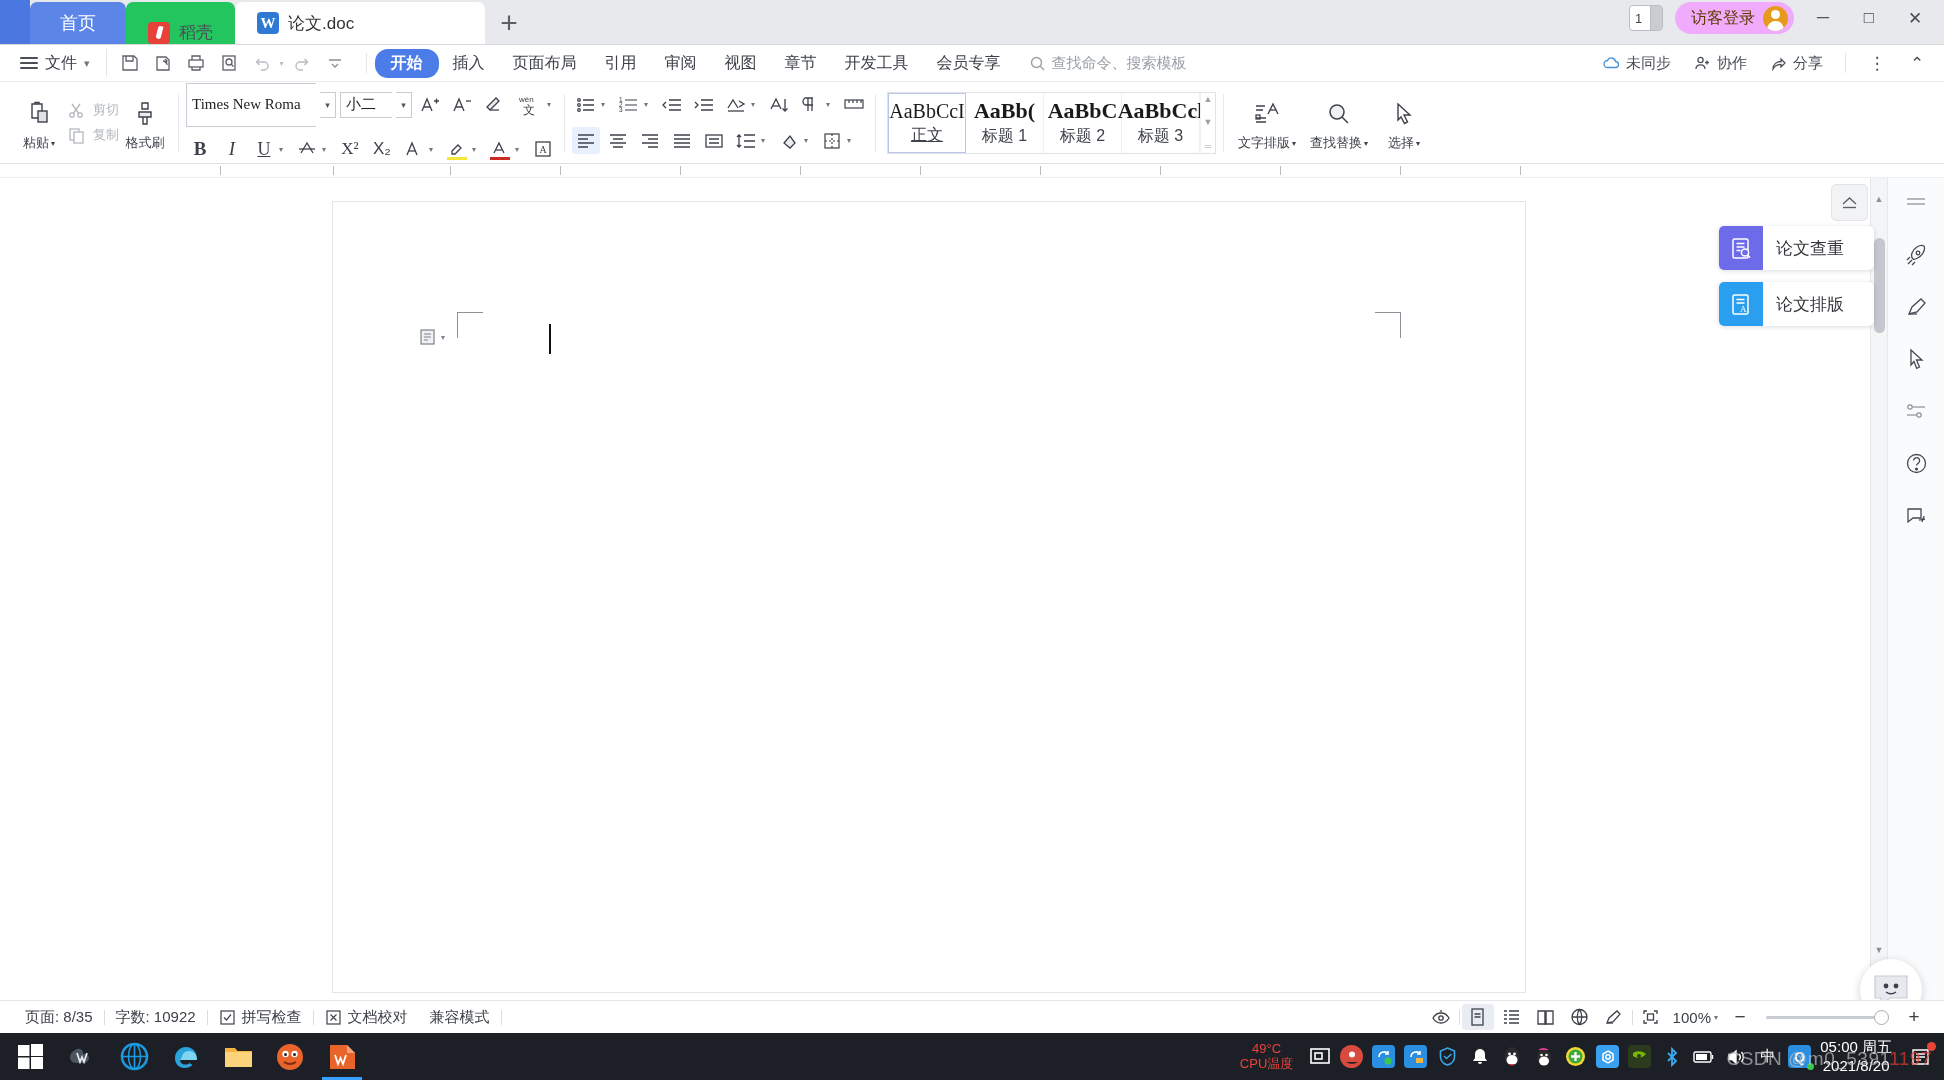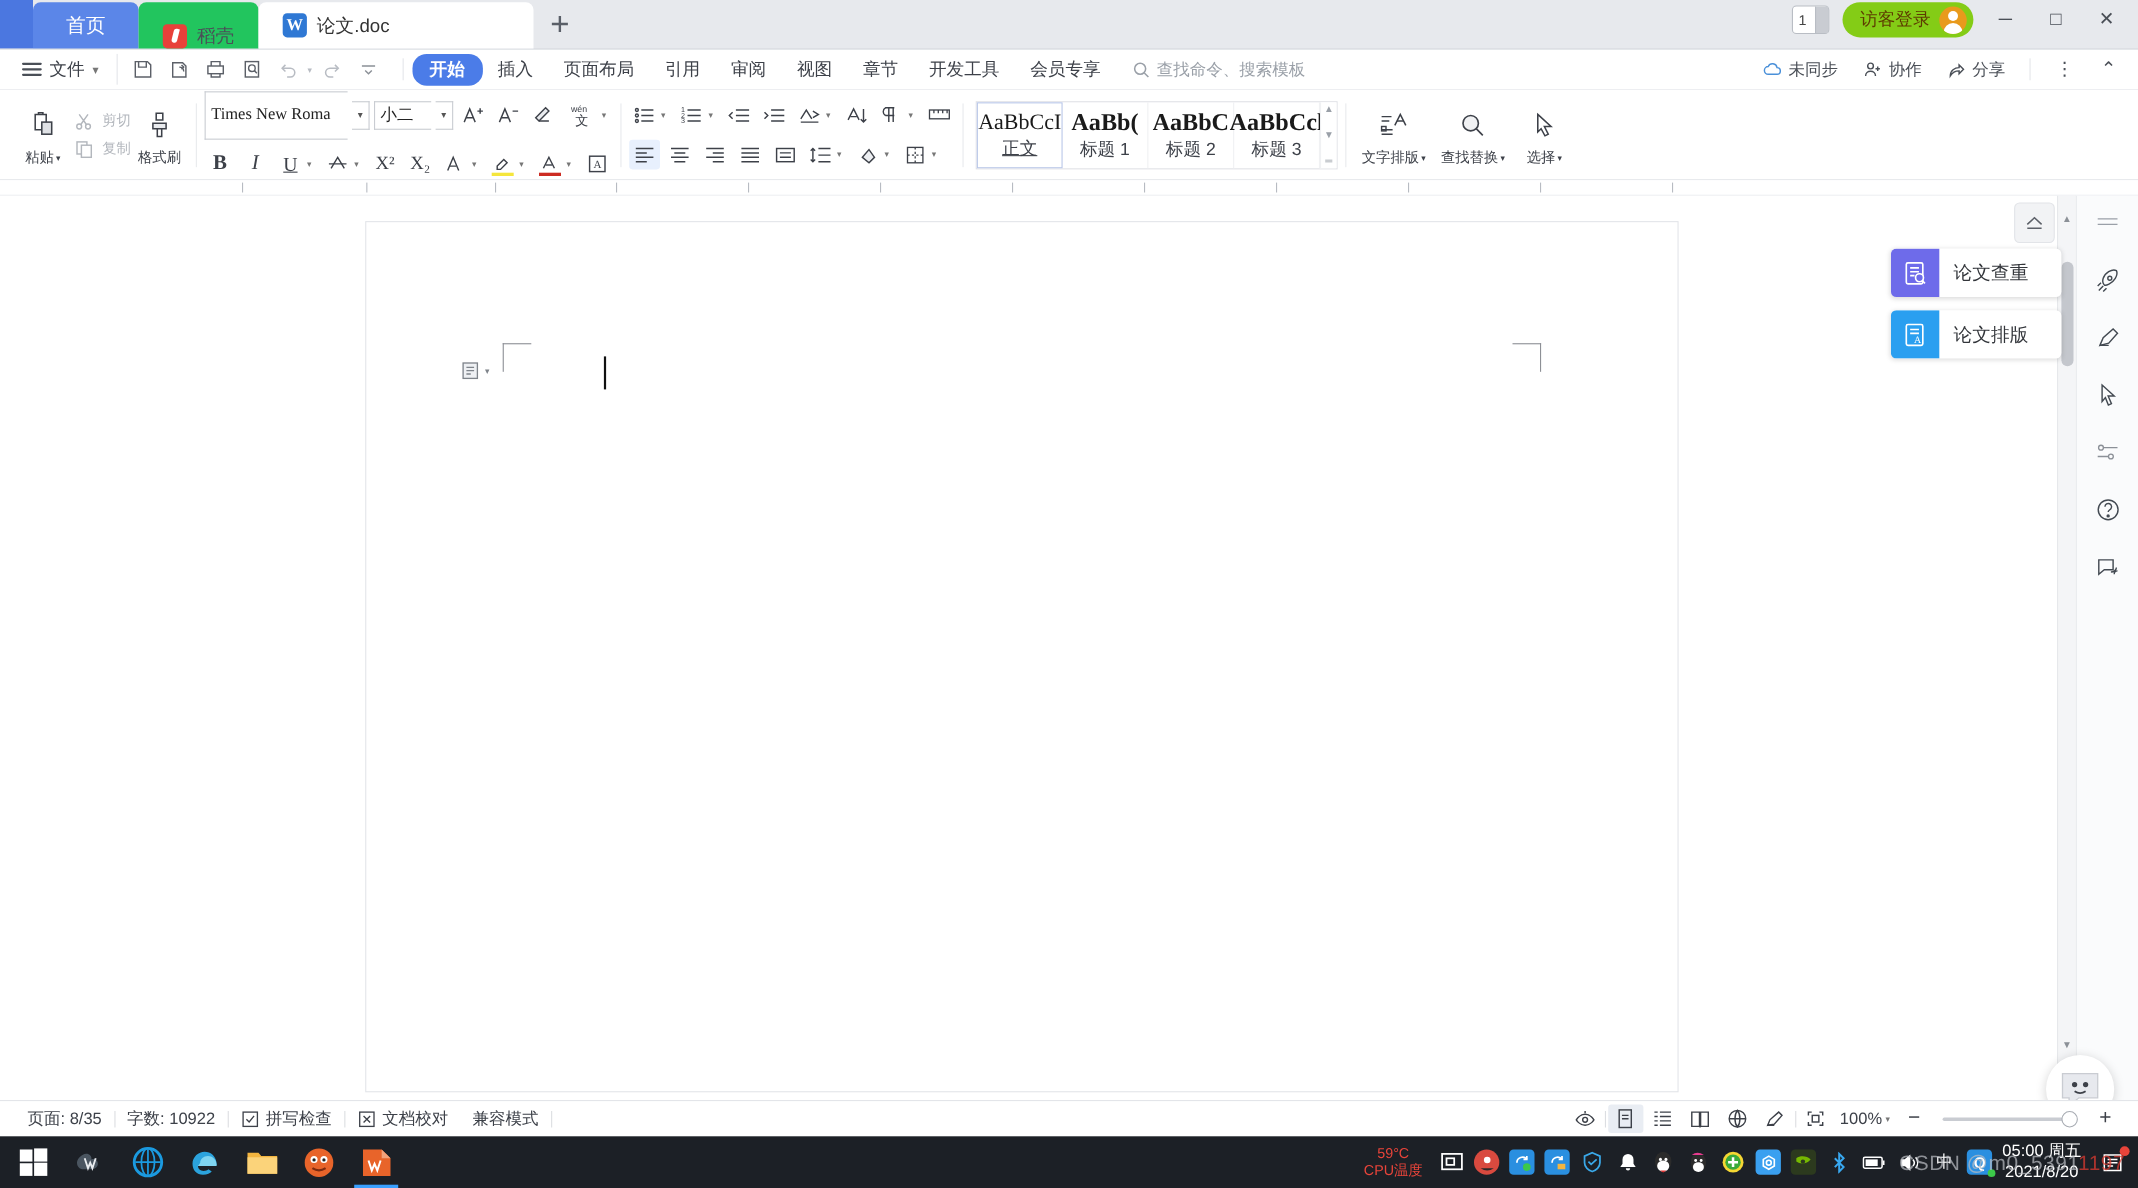--- a/index.html
+++ b/index.html
@@ -41,21 +41,21 @@
   .tabbar-right { margin-left: auto; display: flex; align-items: center; gap: 12px;
     padding: 0 12px 7px 0; height: 45px; }
   .numbox {
     width: 34px; height: 26px; border: 1px solid #b9bdc4; border-radius: 4px;
     display: flex; align-items: center; font-size: 13px; color: #444;
     padding-left: 5px; background: #fff; position: relative;
   }
   .numbox::after { content:""; position:absolute; right:0; top:0; bottom:0; width:11px;
     background:#c9ccd2; border-left:1px solid #b9bdc4;}
   .login-pill {
-    height: 32px; background: #84cc16; border-radius: 17px; display: flex;
+    height: 32px; background: #f0abfc; border-radius: 17px; display: flex;
     align-items: center; gap: 8px; padding: 0 6px 0 16px; color: #5d3b00;
     font-size: 16px; font-weight: 500;
   }
   .login-avatar { width: 25px; height: 25px; border-radius: 50%; background: #e89a1c;
      position: relative; overflow: hidden;}
   .login-avatar::before { content:""; position:absolute; width:9px;height:9px;border-radius:50%;
      background:#fff; left:8px; top:4px;}
   .login-avatar::after { content:""; position:absolute; width:17px;height:10px;border-radius:9px 9px 0 0;
      background:#fff; left:4px; top:15px;}
   .wbtn { width: 34px; height: 30px; display:flex;align-items:center;justify-content:center;
@@ -491,21 +491,21 @@
         <div class="ficon">
           <svg width="22" height="22" viewBox="0 0 22 22" fill="none" stroke="#3d4149" stroke-width="1.3">
             <path d="M5 15L11 5l6 10"></path>
               <path d="M3 11h16"></path>
             </svg>
         </div>
         <span class="caretmini">▾</span>
         <div class="ficon" style="font-family:'Liberation Serif',serif;font-size:17px;">
           <span>X²</span>
           </div>
-        <div class="ficon" style="font-family:Liberation Serif, serif;font-size:17px;">
+        <div class="ficon" style="font-family:Liberation Sans, sans-serif;font-size:17px;">
           <span>X₂</span>
           </div>
         <div class="ficon">
           <svg width="22" height="22" viewBox="0 0 22 22" fill="none" stroke="#3d4149" stroke-width="1.3">
             <path d="M4 17L9 5l5 12"></path>
               <path d="M6 13h6"></path>
             </svg>
         </div>
         <span class="caretmini">▾</span>
         <div class="ficon">
@@ -984,21 +984,21 @@
   <div class="tb-ico sel">
     <svg width="31" height="30" viewBox="0 0 31 30">
       <path d="M3 3h17l8 8v16H3z" fill="#e8642a"></path>
         <path d="M20 3l8 8h-8z" fill="#f4a27a"></path>
       <path d="M8 13l3 9 2.5-6 2.5 6 3-9" stroke="#fff" stroke-width="1.8" fill="none"></path>
       </svg>
   </div>
 
   <div class="tray">
     <div class="cputemp">
-      <div>59°C</div>
+      <div>49°C</div>
       <div>CPU温度</div>
     </div>
     <div class="tray-ico" style="background:transparent">
       <svg width="22" height="19" viewBox="0 0 22 19" fill="none" stroke="#fff" stroke-width="1.6">
         <rect x="2" y="2" width="18" height="14"></rect>
           <rect x="6" y="6" width="7" height="6"></rect>
         </svg>
     </div>
     <div class="tray-ico" style="background:#d94a3f;border-radius:50%">
       <svg width="20" height="20" viewBox="0 0 20 20">

